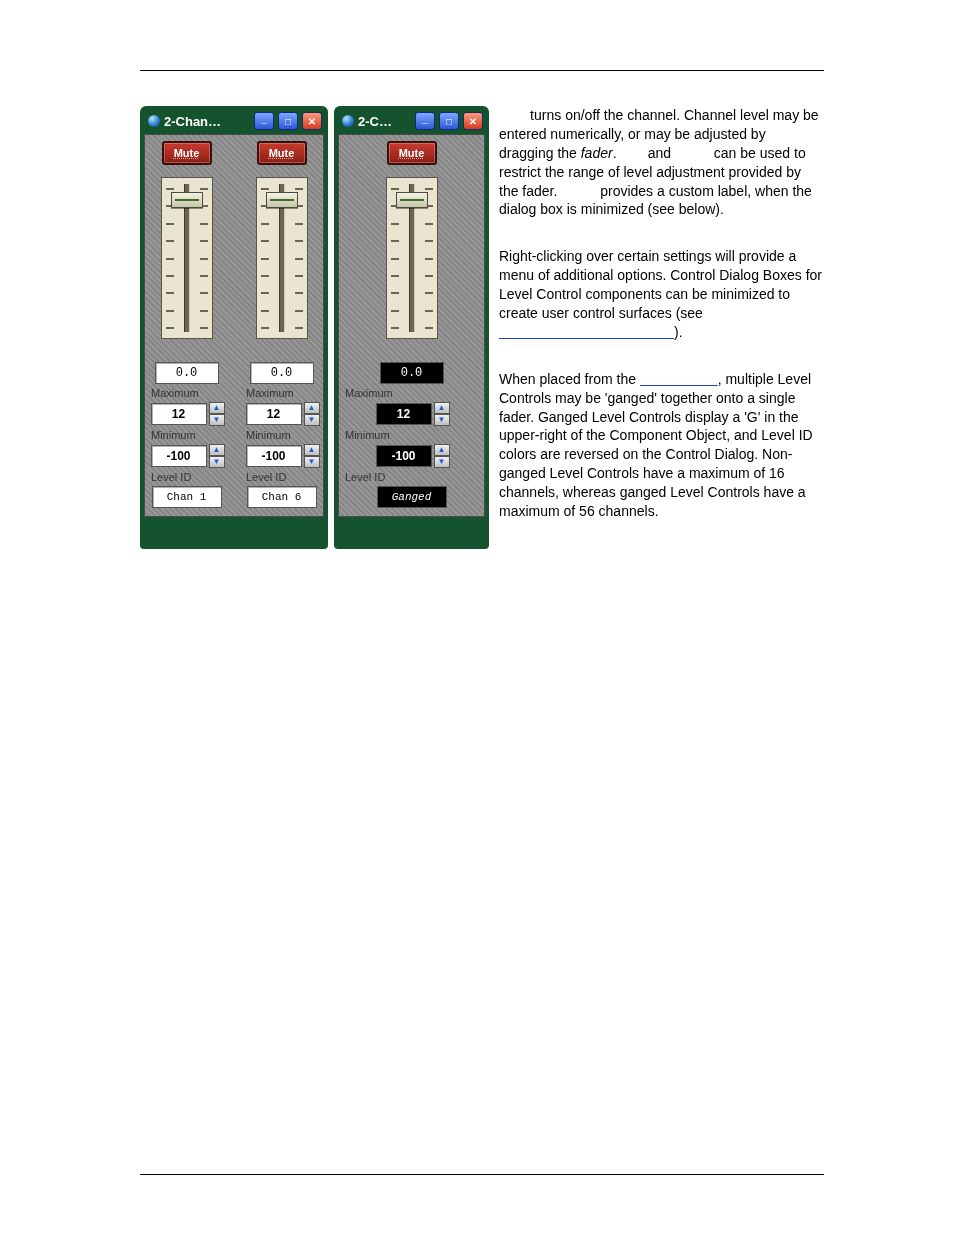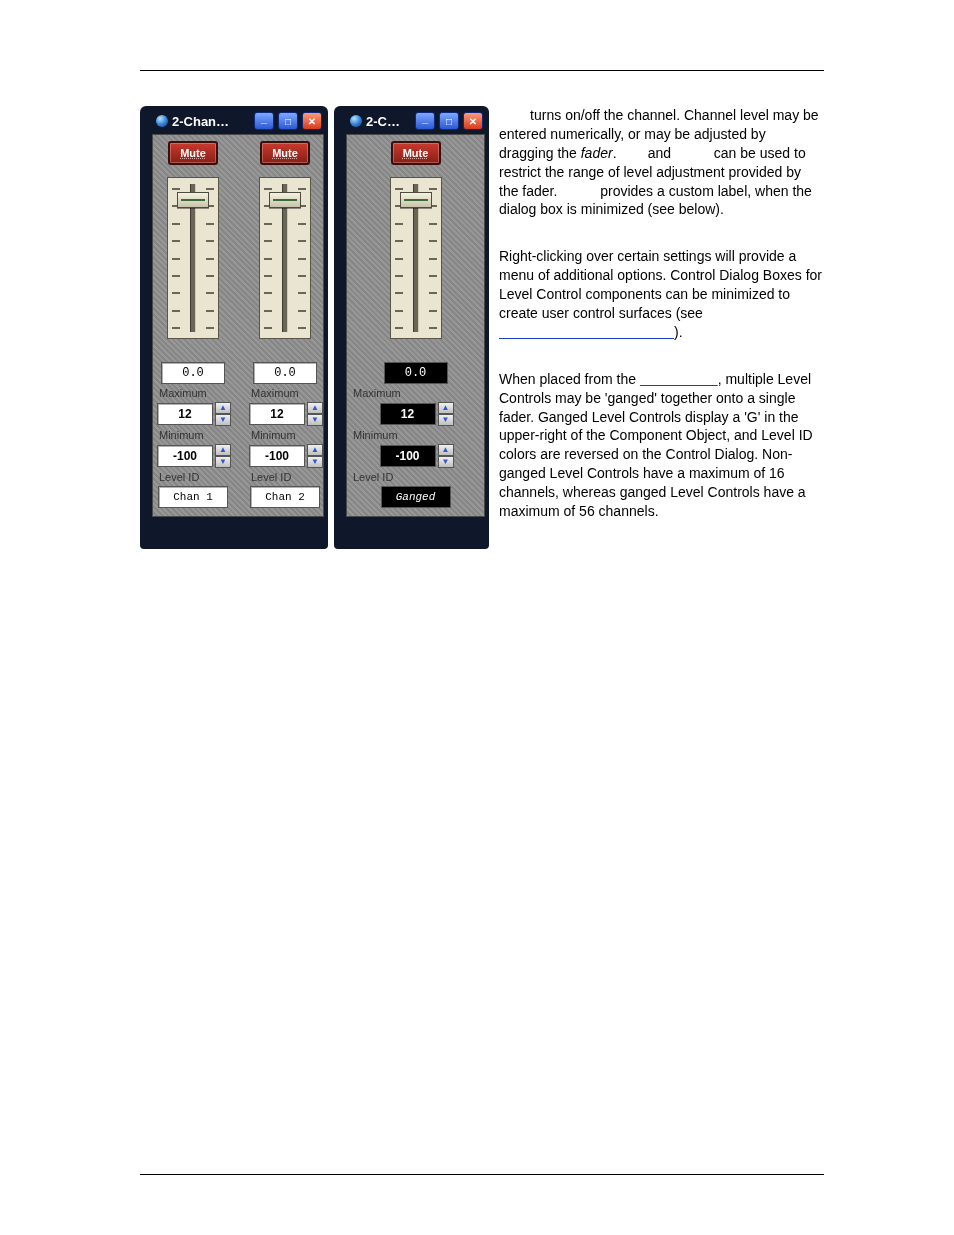--- a/index.html
+++ b/index.html
@@ -49,22 +49,22 @@
     gap: 10px;
   }
   .dialogs-area {
     display: flex;
     gap: 6px;
     flex: 0 0 auto;
   }
 
   
   .dlg {
-    background: #0f172a;
-    padding: 3px 4px 6px 12px;
+    background: #14532d;
+    padding: 3px 4px 6px 4px;
     border-radius: 6px 6px 4px 4px;
     box-sizing: border-box;
   }
   .dlg-wide { width: 188px; }
   .dlg-narrow { width: 155px; }
 
   .titlebar {
     display: flex;
     align-items: center;
     gap: 4px;
@@ -331,21 +331,21 @@
             </div>
             <div class="field-label">Minimum</div>
             <div class="spin-row">
               <div class="spin-input">-100</div>
               <div class="spin-btns">
                 <div>▲</div>
                 <div>▼</div>
               </div>
             </div>
             <div class="field-label">Level ID</div>
-            <div class="levelid-box">Chan 2</div>
+            <div class="levelid-box">Chan 6</div>
           </div>
 
         </div>
       </div>
 
       <div class="dlg dlg-narrow">
         <div class="titlebar">
           <span class="tb-icon"></span>
           <span class="tb-title">2-C…</span>
           <span class="winbtn min"></span>

